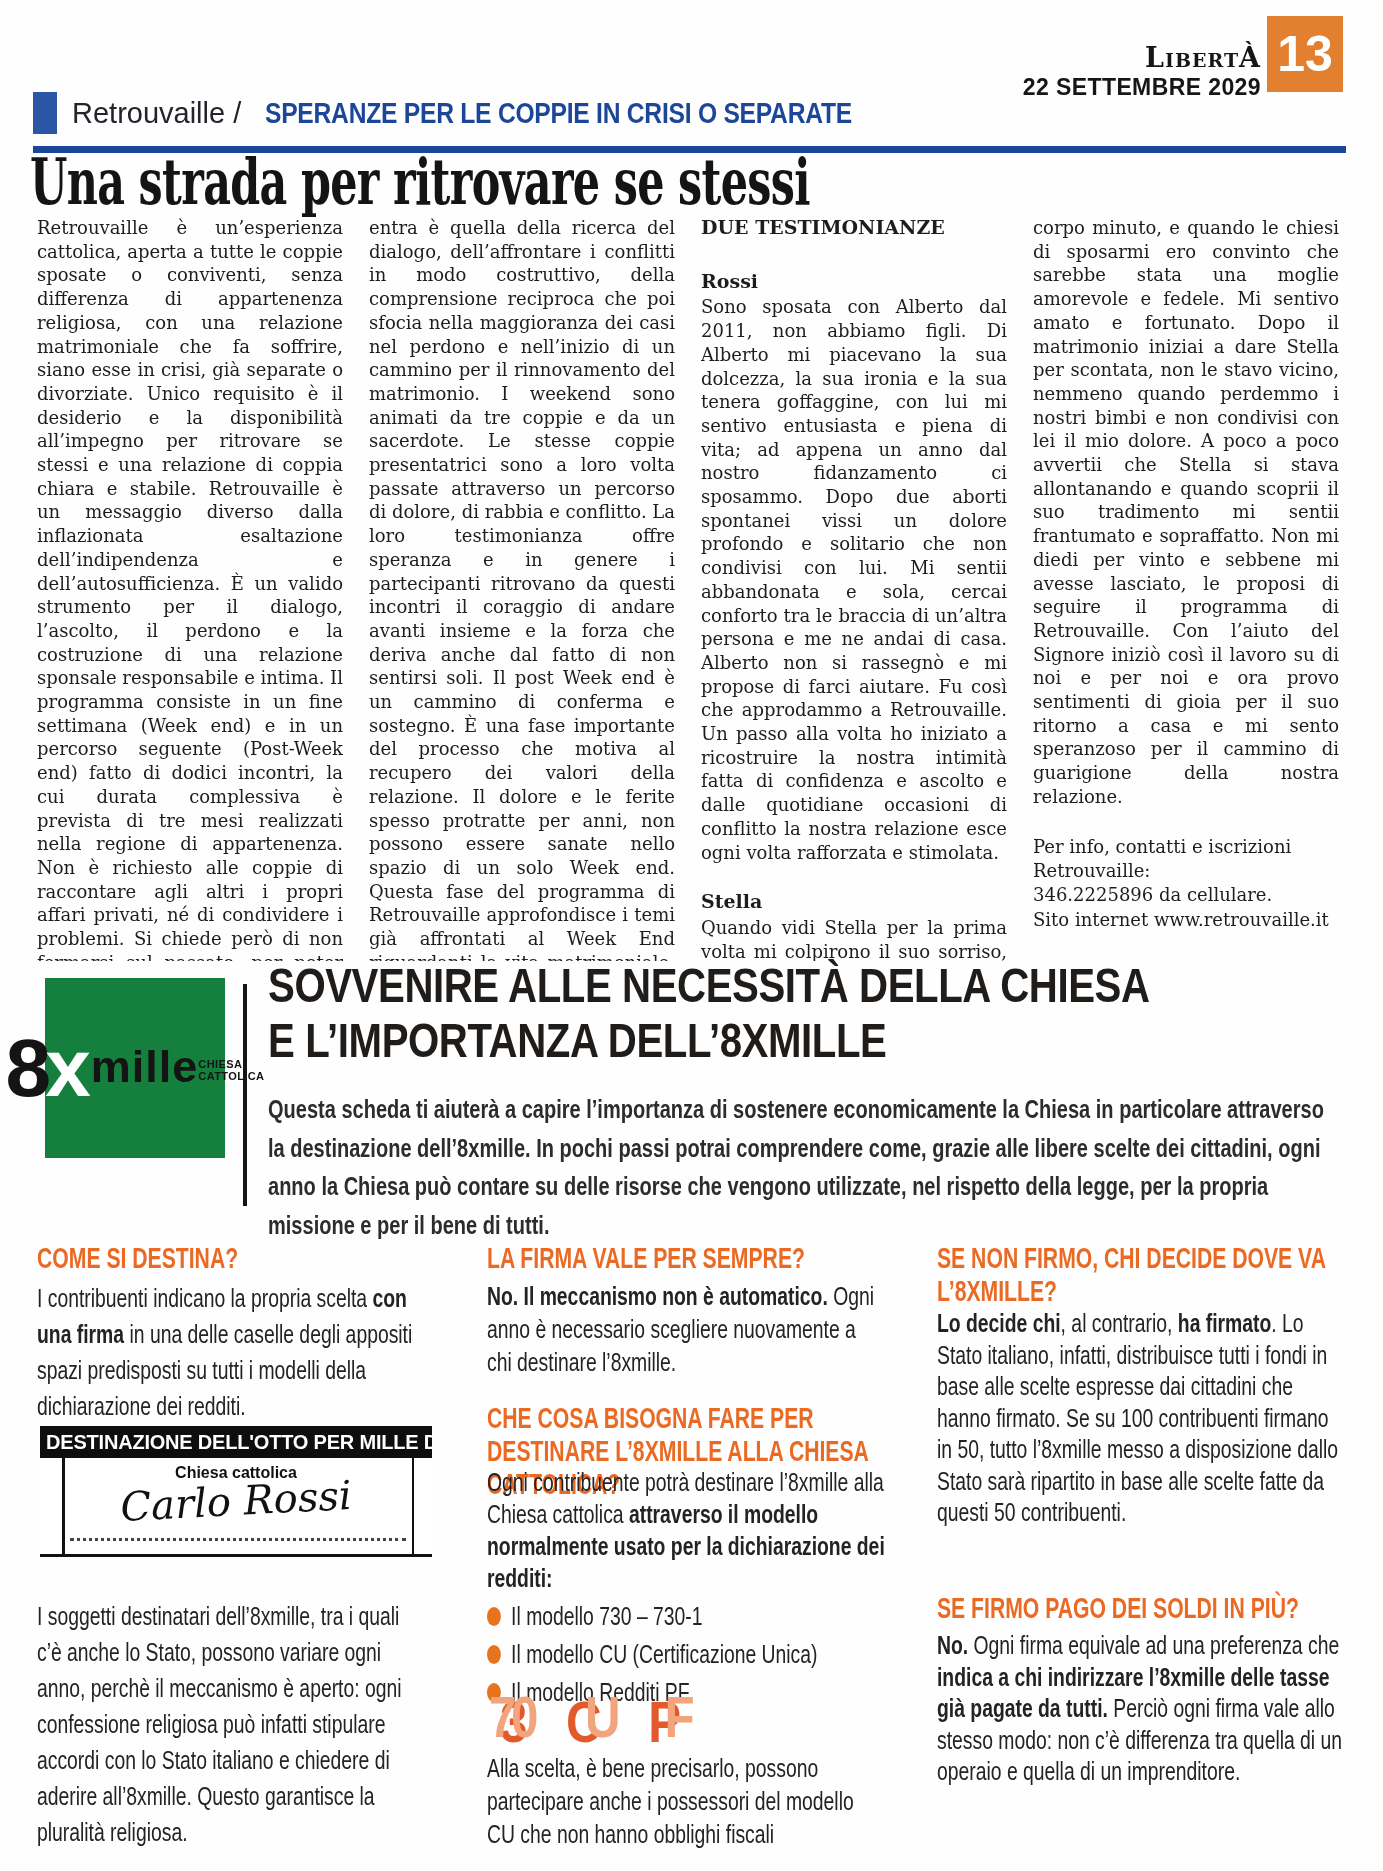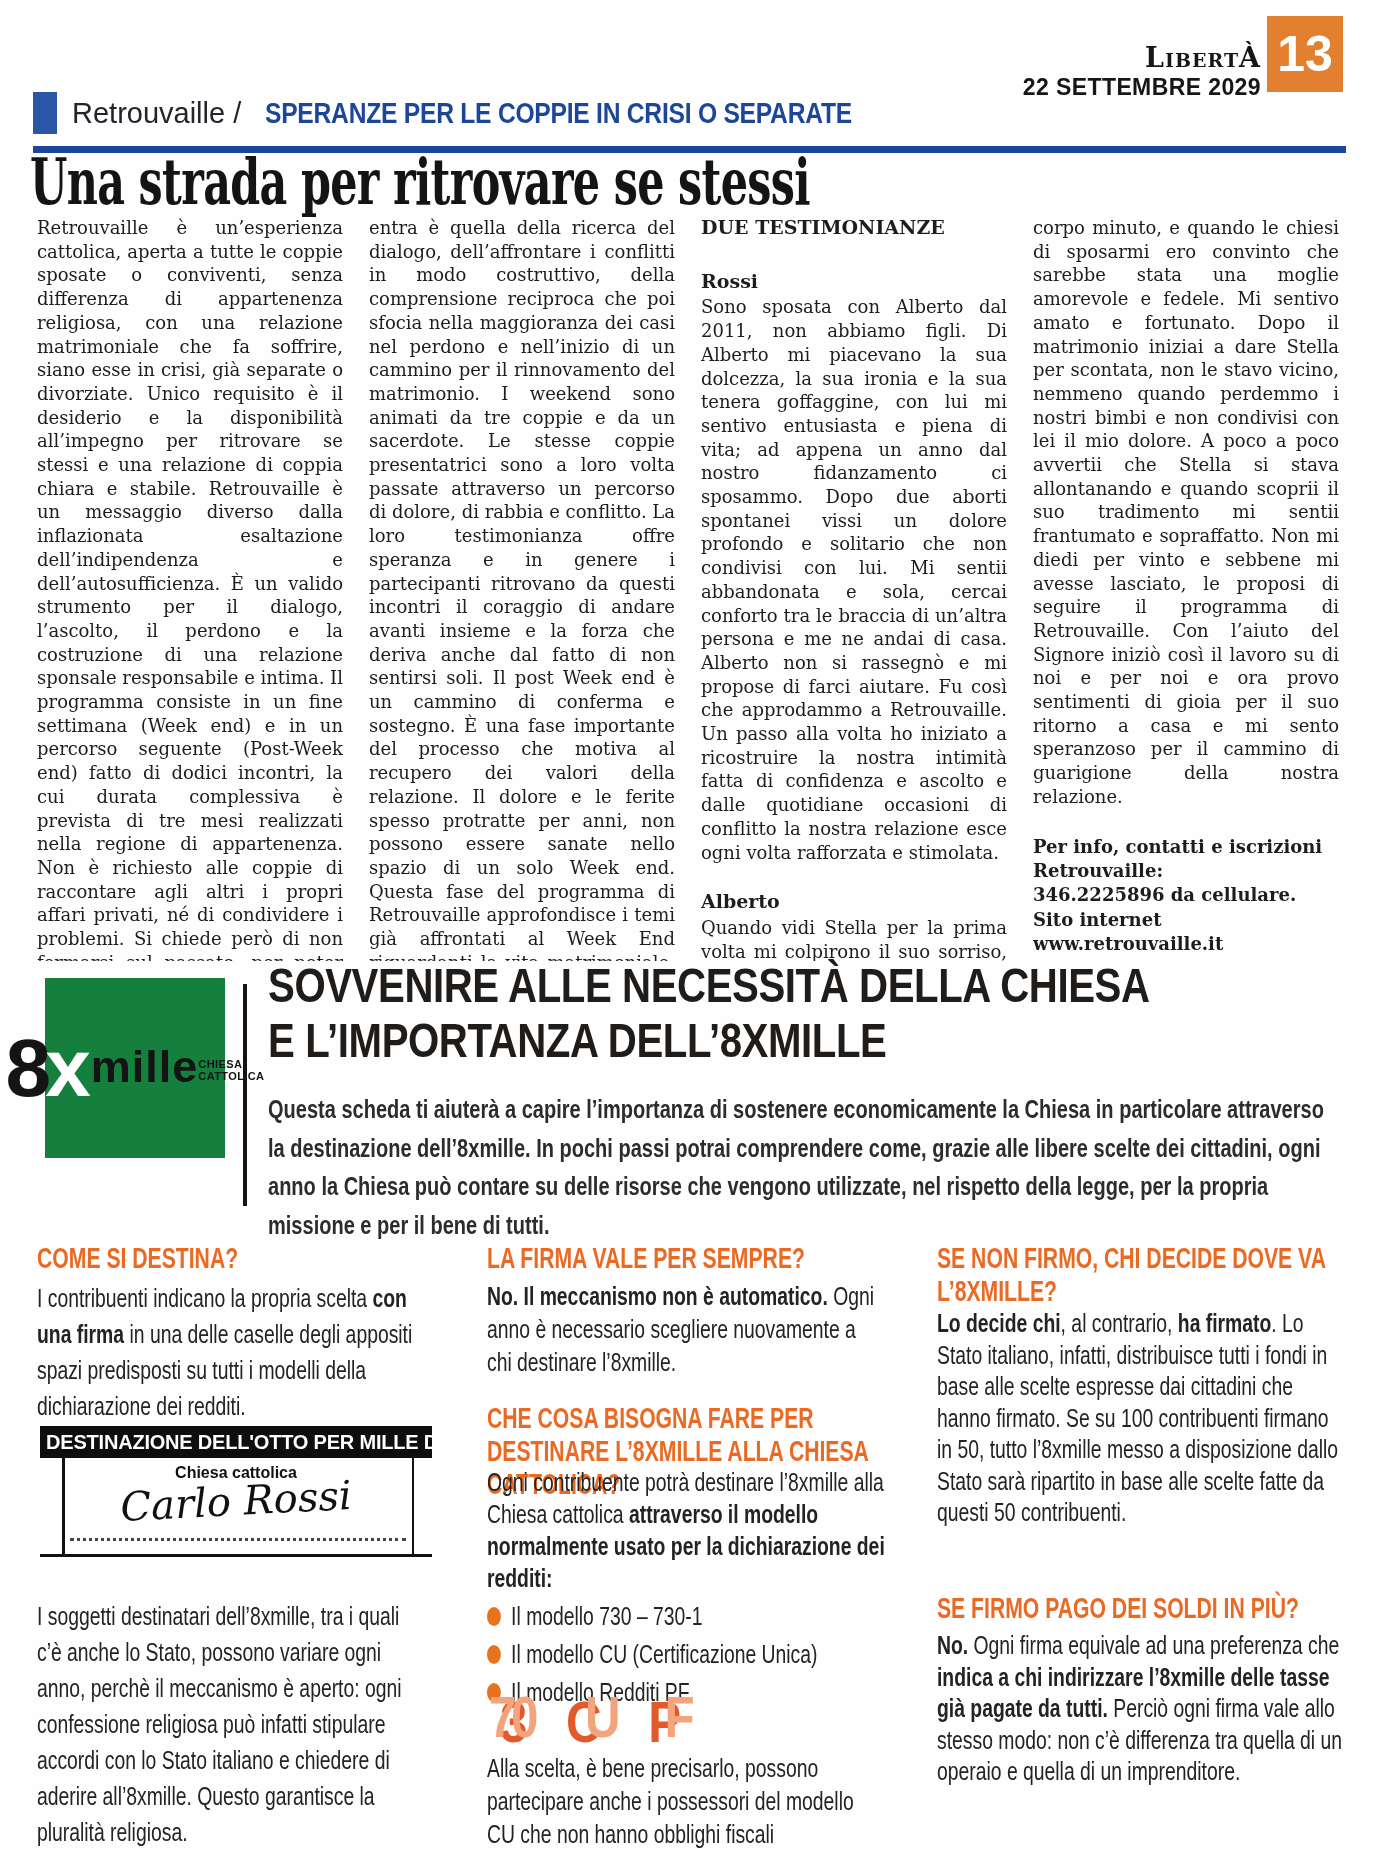--- a/index.html
+++ b/index.html
@@ -21,21 +21,21 @@
   .headline{position:absolute;top:148px;left:30px;margin:0;font:700 64px/1.05 "DejaVu Serif",serif;color:#141414;
             letter-spacing:-1px;white-space:nowrap;transform:scaleX(.67);transform-origin:0 0;}
   
   .col{position:absolute;top:216px;width:306px;height:745px;overflow:hidden;
        font:18px/23.7px "DejaVu Serif",serif;text-align:justify;color:#1d1d1b;}
   .col p{margin:0;}
   .col1{left:37px}.col2{left:369px}.col3{left:701px}.col4{left:1033px}
   .col3-h{font-weight:700;font-size:19px;margin-bottom:30px;text-align:left;}
   .col3-sub{font-weight:700;font-size:19px;margin-bottom:2px;text-align:left;}
   .mt{margin-top:26px;}
-  .info{margin-top:26px;font-weight:700;text-align:left;}
+  .info{margin-top:26px;font-weight:400;text-align:left;}
   .info div{line-height:24.4px;}
   
   .promo-logo{position:absolute;left:45px;top:978px;width:180px;height:180px;background:#15803d;
               display:flex;flex-direction:row;align-items:center;justify-content:center;}
   .logo-8x{line-height:.95;white-space:nowrap;}
   .logo-8{font:700 82px "Liberation Sans",sans-serif;color:#141414;}
   .logo-x{font:700 82px "Liberation Sans",sans-serif;color:#fff;margin-left:-6px;}
   .logo-mille{font:700 45px/1 "Liberation Sans",sans-serif;color:#141414;margin-top:-4px;letter-spacing:1px;}
   .logo-sub{font:700 11px "Liberation Sans",sans-serif;color:#141414;margin-top:3px;letter-spacing:.4px;}
   .promo-divider{position:absolute;left:243px;top:984px;width:4px;height:222px;background:#141414;}
@@ -91,21 +91,21 @@
   <div class="col col1">
     <p>Retrouvaille è un’esperienza cattolica, aperta a tutte le coppie sposate o conviventi, senza differenza di appartenenza religiosa, con una relazione matrimoniale che fa soffrire, siano esse in crisi, già separate o divorziate. Unico requisito è il desiderio e la disponibilità all’impegno per ritrovare se stessi e una relazione di coppia chiara e stabile. Retrouvaille è un messaggio diverso dalla inflazionata esaltazione dell’indipendenza e dell’autosufficienza. È un valido strumento per il dialogo, l’ascolto, il perdono e la costruzione di una relazione sponsale responsabile e intima. Il programma consiste in un fine settimana (Week end) e in un percorso seguente (Post-Week end) fatto di dodici incontri, la cui durata complessiva è prevista di tre mesi realizzati nella regione di appartenenza. Non è richiesto alle coppie di raccontare agli altri i propri affari privati, né di condividere i problemi. Si chiede però di non fermarsi sul passato, per poter vedere al di là del dolore e delle offese, per potersi ritrovare in una forma nuova e positiva. La dimensione in cui si</p>
   </div>
   <div class="col col2">
     <p>entra è quella della ricerca del dialogo, dell’affrontare i conflitti in modo costruttivo, della comprensione reciproca che poi sfocia nella maggioranza dei casi nel perdono e nell’inizio di un cammino per il rinnovamento del matrimonio. I weekend sono animati da tre coppie e da un sacerdote. Le stesse coppie presentatrici sono a loro volta passate attraverso un percorso di dolore, di rabbia e conflitto. La loro testimonianza offre speranza e in genere i partecipanti ritrovano da questi incontri il coraggio di andare avanti insieme e la forza che deriva anche dal fatto di non sentirsi soli. Il post Week end è un cammino di conferma e sostegno. È una fase importante del processo che motiva al recupero dei valori della relazione. Il dolore e le ferite spesso protratte per anni, non possono essere sanate nello spazio di un solo Week end. Questa fase del programma di Retrouvaille approfondisce i temi già affrontati al Week End riguardanti la vita matrimoniale, poter così rinnovare l’impegno a sviluppare nuova comprensione e nuove capacità.</p>
   </div>
   <div class="col col3">
     <div class="col3-h">DUE TESTIMONIANZE</div>
     <div class="col3-sub">Rossi</div>
     <p>Sono sposata con Alberto dal 2011, non abbiamo figli. Di Alberto mi piacevano la sua dolcezza, la sua ironia e la sua tenera goffaggine, con lui mi sentivo entusiasta e piena di vita; ad appena un anno dal nostro fidanzamento ci sposammo. Dopo due aborti spontanei vissi un dolore profondo e solitario che non condivisi con lui. Mi sentii abbandonata e sola, cercai conforto tra le braccia di un’altra persona e me ne andai di casa. Alberto non si rassegnò e mi propose di farci aiutare. Fu così che approdammo a Retrouvaille. Un passo alla volta ho iniziato a ricostruire la nostra intimità fatta di confidenza e ascolto e dalle quotidiane occasioni di conflitto la nostra relazione esce ogni volta rafforzata e stimolata.</p>
-    <div class="col3-sub mt">Alberto</div>
+    <div class="col3-sub mt">Stella</div>
     <p>Quando vidi Stella per la prima volta mi colpirono il suo sorriso, il suo viso, i suoi capelli, il suo</p>
   </div>
   <div class="col col4">
     <p>corpo minuto, e quando le chiesi di sposarmi ero convinto che sarebbe stata una moglie amorevole e fedele. Mi sentivo amato e fortunato. Dopo il matrimonio iniziai a dare Stella per scontata, non le stavo vicino, nemmeno quando perdemmo i nostri bimbi e non condivisi con lei il mio dolore. A poco a poco avvertii che Stella si stava allontanando e quando scoprii il suo tradimento mi sentii frantumato e sopraffatto. Non mi diedi per vinto e sebbene mi avesse lasciato, le proposi di seguire il programma di Retrouvaille. Con l’aiuto del Signore iniziò così il lavoro su di noi e per noi e ora provo sentimenti di gioia per il suo ritorno a casa e mi sento speranzoso per il cammino di guarigione della nostra relazione.</p>
     <div class="info">
       <div>Per info, contatti e iscrizioni</div>
       <div>Retrouvaille:</div>
       <div>346.2225896 da cellulare.</div>
       <div>Sito internet www.retrouvaille.it</div>
 

